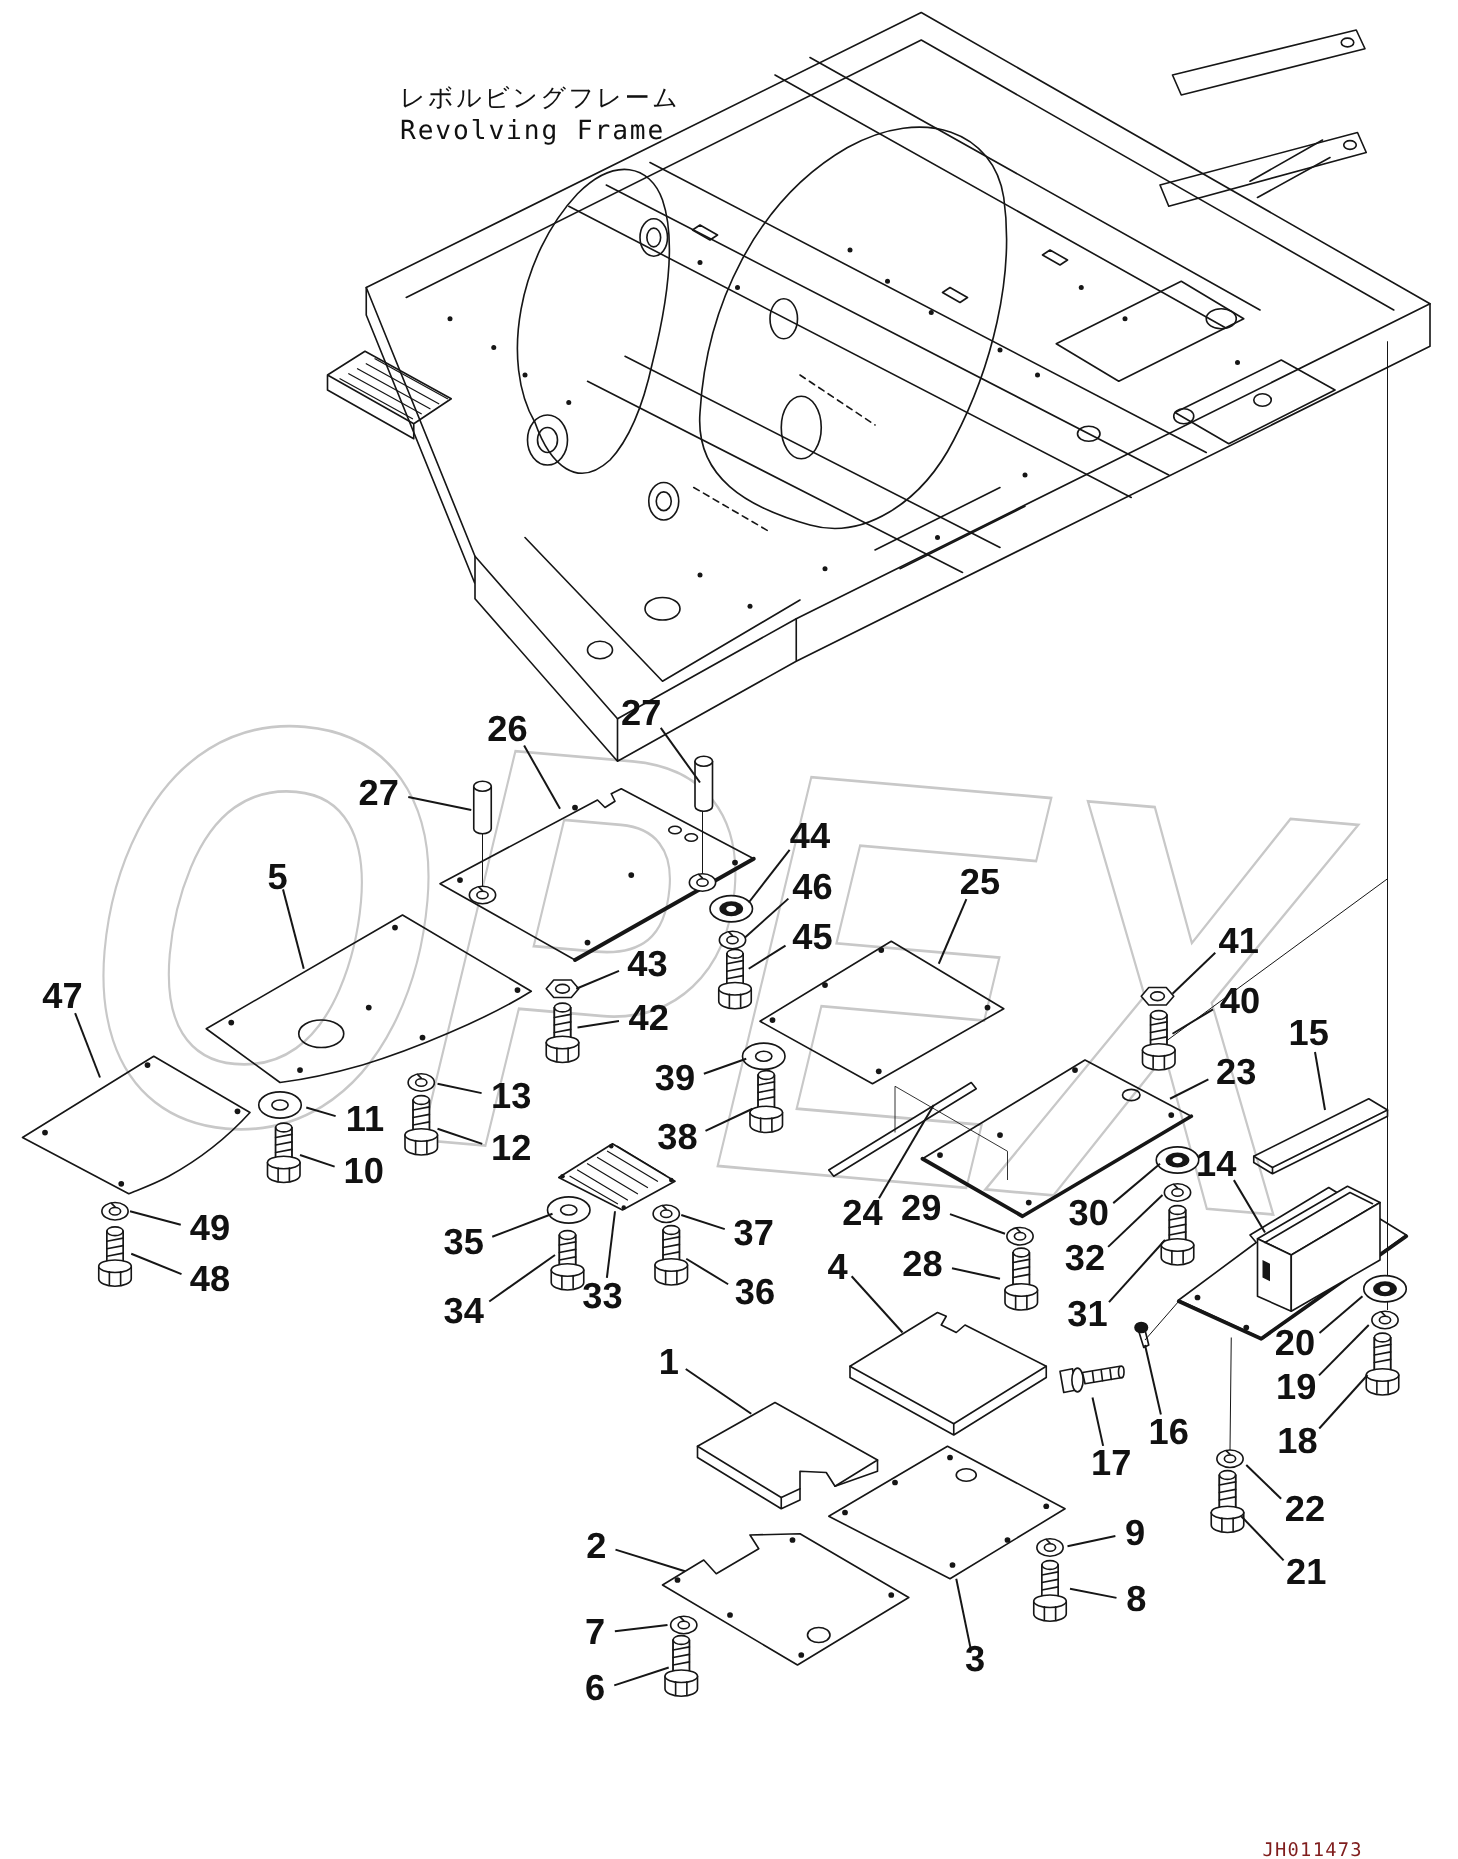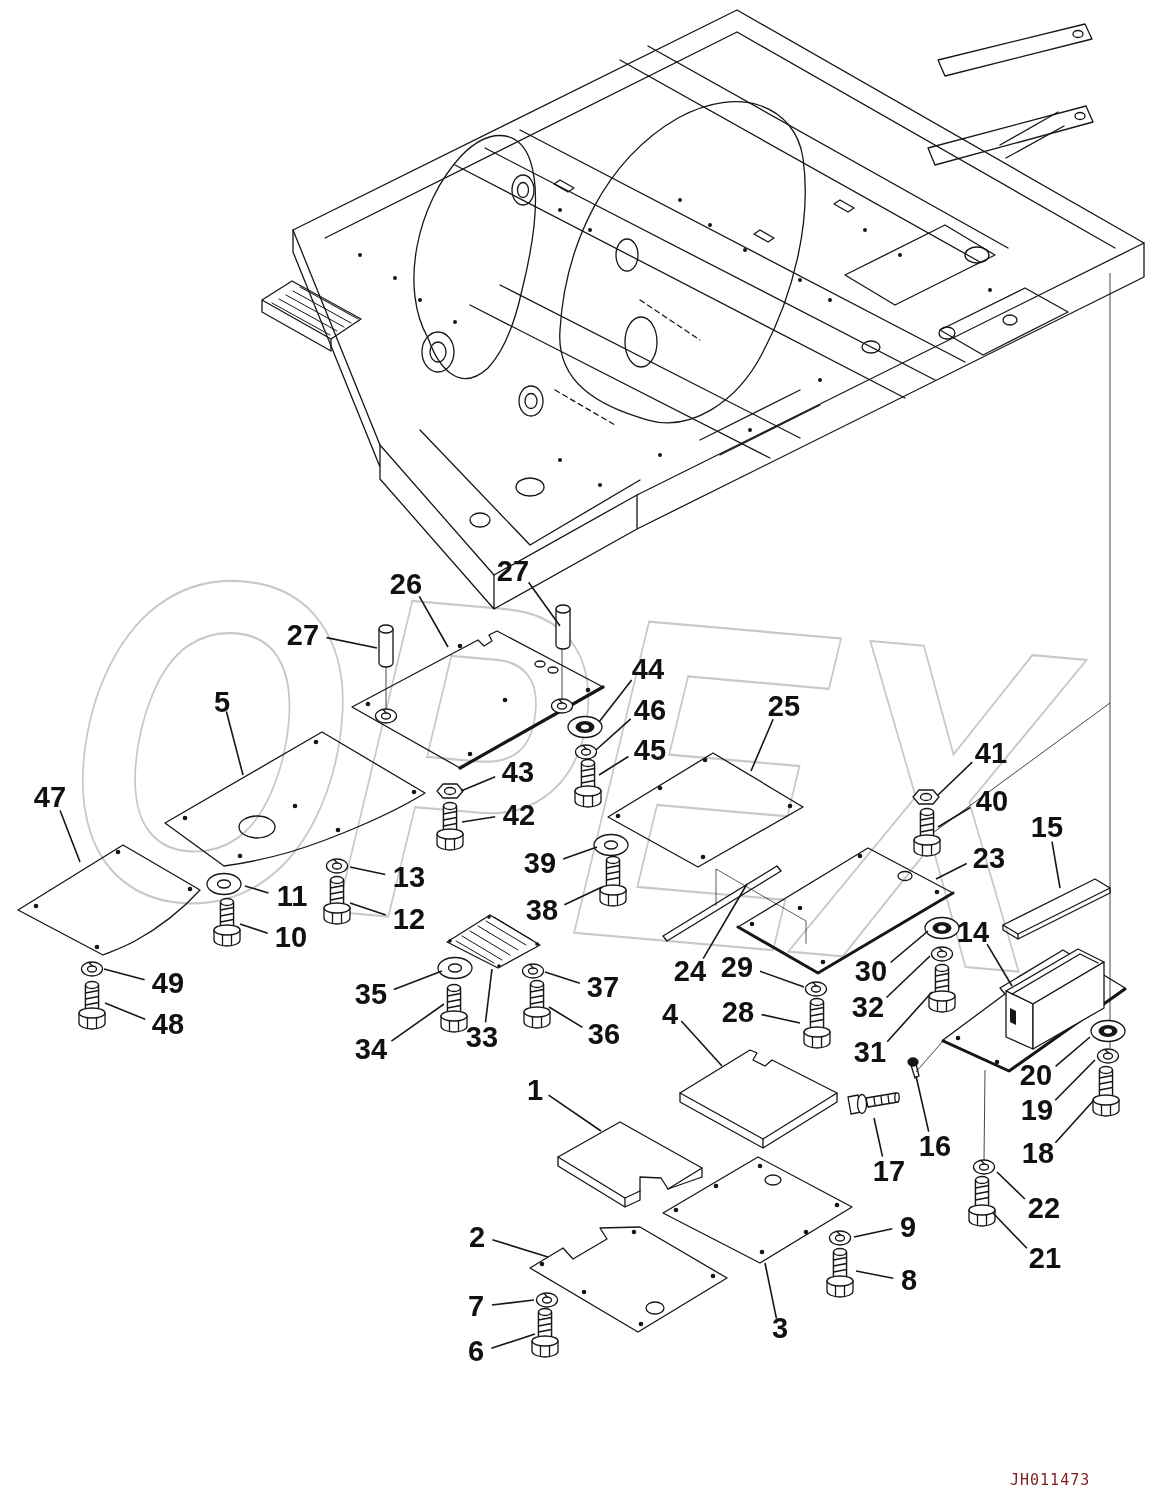--- a/index.html
+++ b/index.html
@@ -11,20 +11,24 @@
   .code{position:absolute;left:1010px;top:1427px;font-family:"DejaVu Sans Mono","Liberation Mono",monospace;
         font-size:15px;color:#7f1d1d;letter-spacing:1px;margin-top:44px;}
   svg{position:absolute;left:0;top:0;}
   .art{stroke:#161616;fill:none;stroke-width:1.3;stroke-linecap:round;stroke-linejoin:round;}
 </style>
 </head>
 <body>
 
 <div class="page">
 
+  <div class="title">
+    <div class="ja">レボルビングフレーム</div>
+    <div class="en">Revolving Frame</div>
+  </div>
 
   <svg width="1166" height="1487" viewBox="0 0 1166 1487">
 
     <g id="wm-layer">
         <text x="55" y="890" transform="rotate(5 85 890)" font-family="Liberation Sans, sans-serif" font-weight="bold" font-style="italic" font-size="460" textLength="990" lengthAdjust="spacingAndGlyphs" fill="none" stroke="#c8c8c8" stroke-width="2.2">OPEX</text>
       </g>
 
     <g class="art" stroke-width="1.2">
       <path d="M293,230 L737,10 L1144,243 L637,495 L494,575 L380,445 Z"></path>
       <path d="M1144,243 L1144,277 L637,529 L494,609 L380,479 M637,495 L637,529 M494,575 L494,609 M380,445 L380,479 M293,230 L293,252 L380,467"></path>

